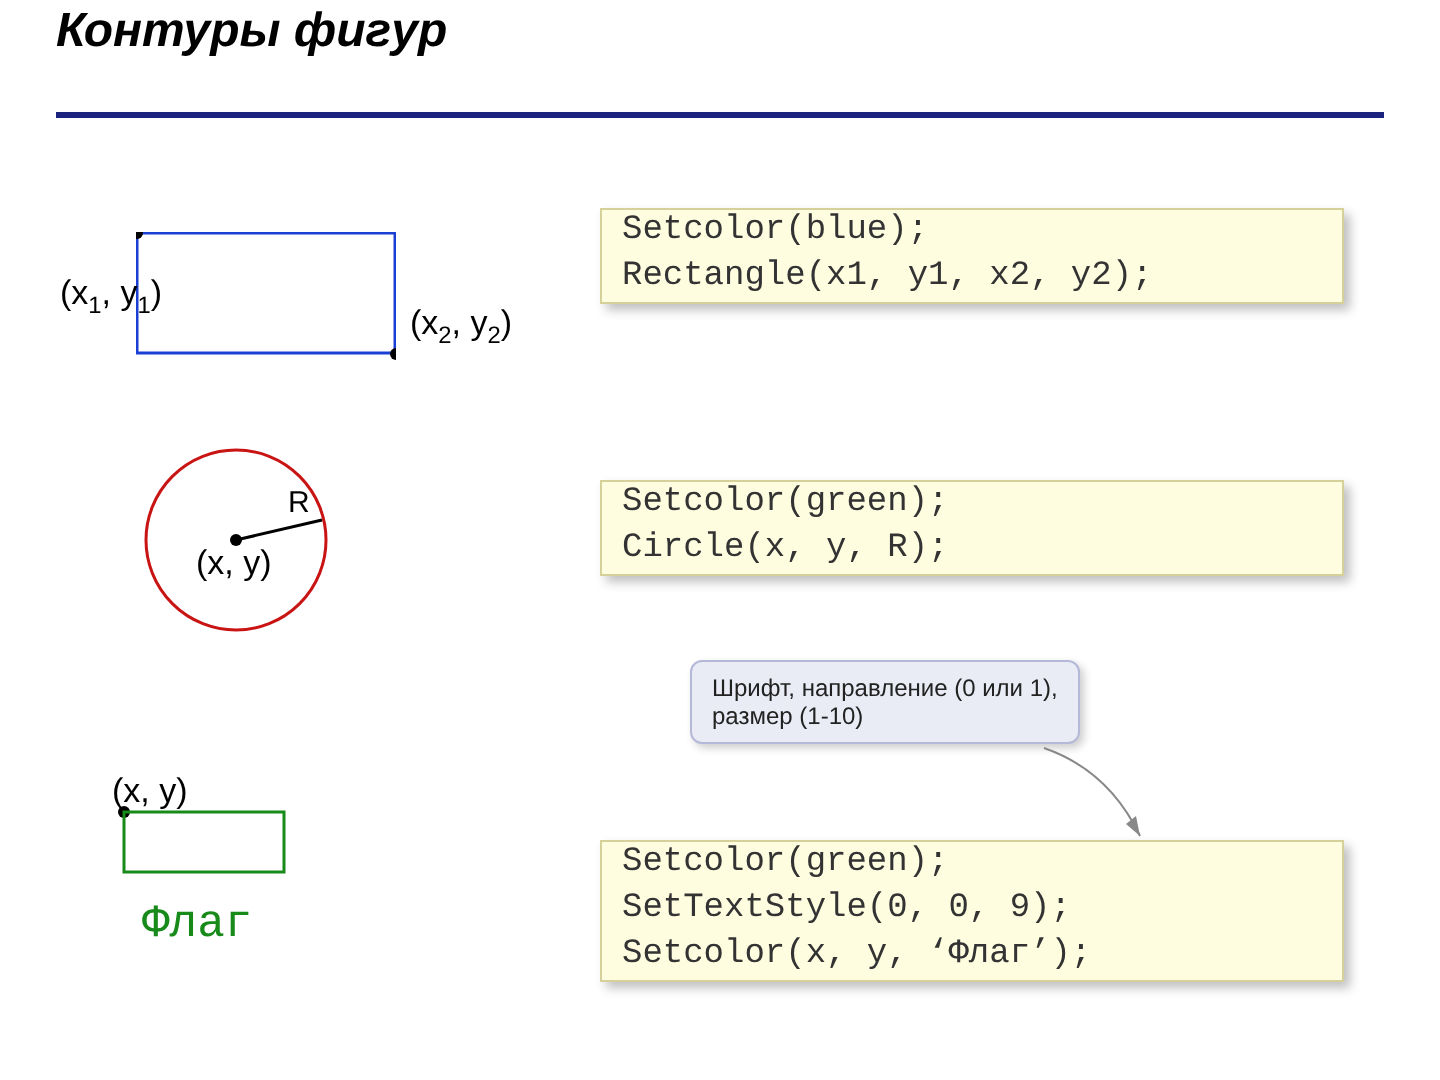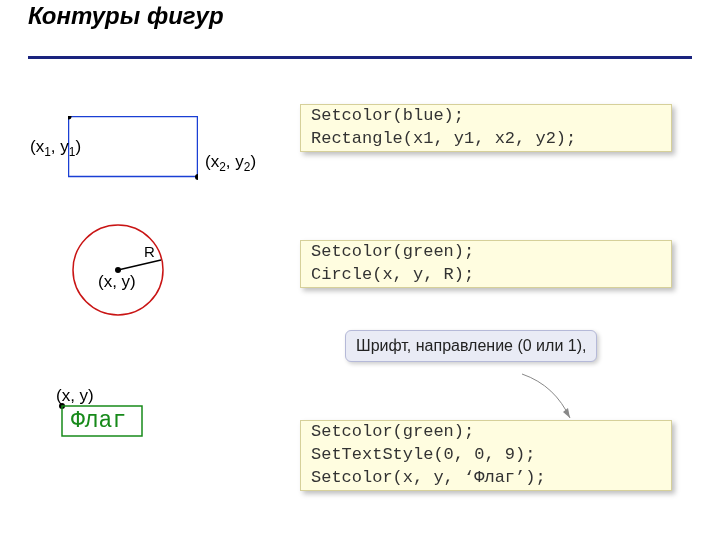--- a/index.html
+++ b/index.html
@@ -48,30 +48,31 @@
     white-space: pre;
     color: #333;
   }
 
   .callout {
     position: absolute;
     background: #e9ebf5;
     border: 1px solid #b5b9d8;
     border-radius: 6px;
     padding: 6px 10px;
-    font-size: 16px;
+    font-size: 12px;
     color: #222;
     box-shadow: 2px 2px 4px rgba(0,0,0,0.2);
   }
 
   .flagtext {
     font-family: "Courier New", monospace;
     font-size: 23px;
     color: #178a1a;
     font-weight: normal;
+    margin-top: 41px;
   }
 </style>
 </head>
 <body>
 
 <div class="title">Контуры фигур</div>
 <div class="hr"></div>
 
 <svg style="position:absolute; left:68px; top:116px; width:130px; height:68px;">
   <rect x="0.5" y="0.5" width="129" height="60" fill="none" stroke="#1a3fd4" stroke-width="1.5"></rect>
@@ -101,20 +102,21 @@
 <div class="flagtext" style="position:absolute; left:71px; top:408px;">Флаг</div>
 
 <div class="codebox" style="left:300px; top:104px; width:350px;"><span>Setcolor(blue);</span>
 <span>Rectangle(x1, y1, x2, y2);</span></div>
 
 <div class="codebox" style="left:300px; top:240px; width:350px;"><span>Setcolor(green);</span>
 <span>Circle(x, y, R);</span></div>
 
 <div class="callout" style="left:345px; top:330px;">
   <div>Шрифт, направление (0 или 1),</div>
+  <div>размер (1-10)</div>
 </div>
 
 <svg style="position:absolute; left:520px; top:372px; width:60px; height:50px;">
   <path d="M2 2 C 25 10, 40 25, 50 46" fill="none" stroke="#888" stroke-width="1"></path>
   <polygon points="50,46 43,40 48,36" fill="#888"></polygon>
 </svg>
 
 <div class="codebox" style="left:300px; top:420px; width:350px;"><span>Setcolor(green);</span>
 <span>SetTextStyle(0, 0, 9);</span>
 <span>Setcolor(x, y, ‘Флаг’);</span></div>

